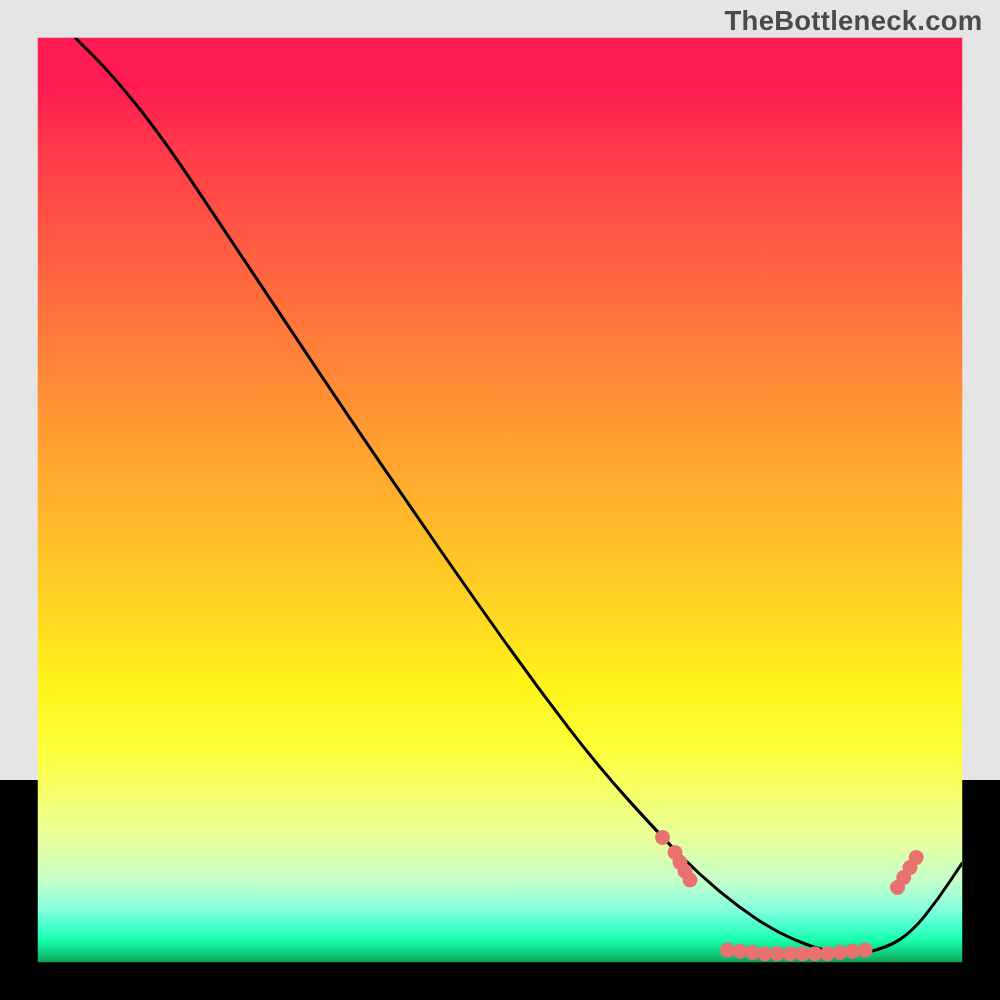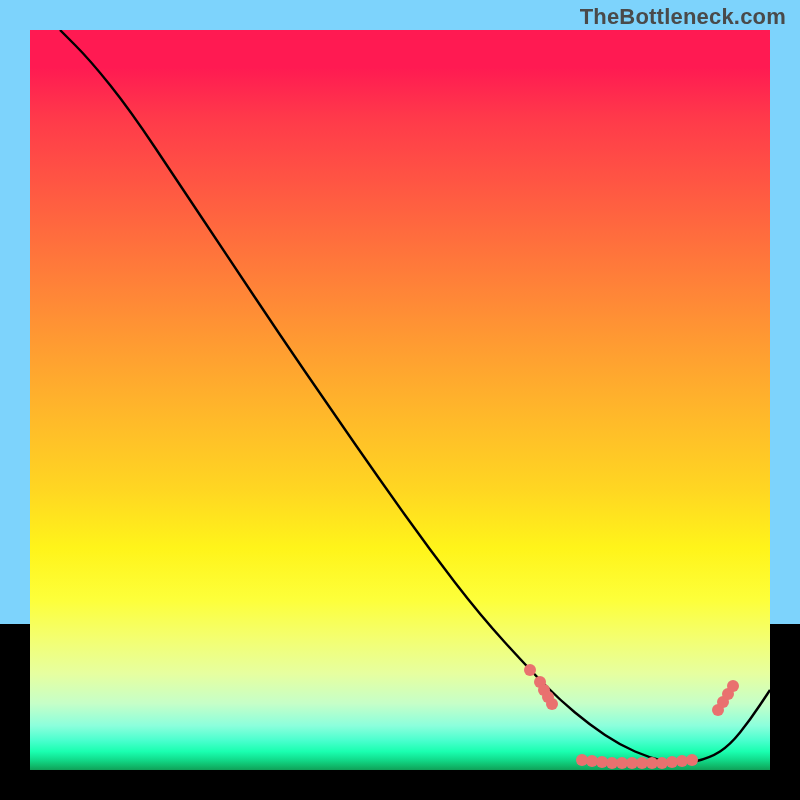--- a/index.html
+++ b/index.html
@@ -8,21 +8,21 @@
     width: 800px;
     height: 800px;
     background: #000;
     font-family: Arial, Helvetica, sans-serif;
     overflow: hidden;
   }
   .stage {
     position: relative;
     width: 800px;
     height: 624px;
-    background: #7dd3fc;
+    background: #e5e5e5;
   }
   .watermark {
     position: absolute;
     top: 4px;
     right: 14px;
     color: #4a4a4a;
     font-size: 22px;
     font-weight: 600;
     letter-spacing: 0.2px;
     z-index: 10;

